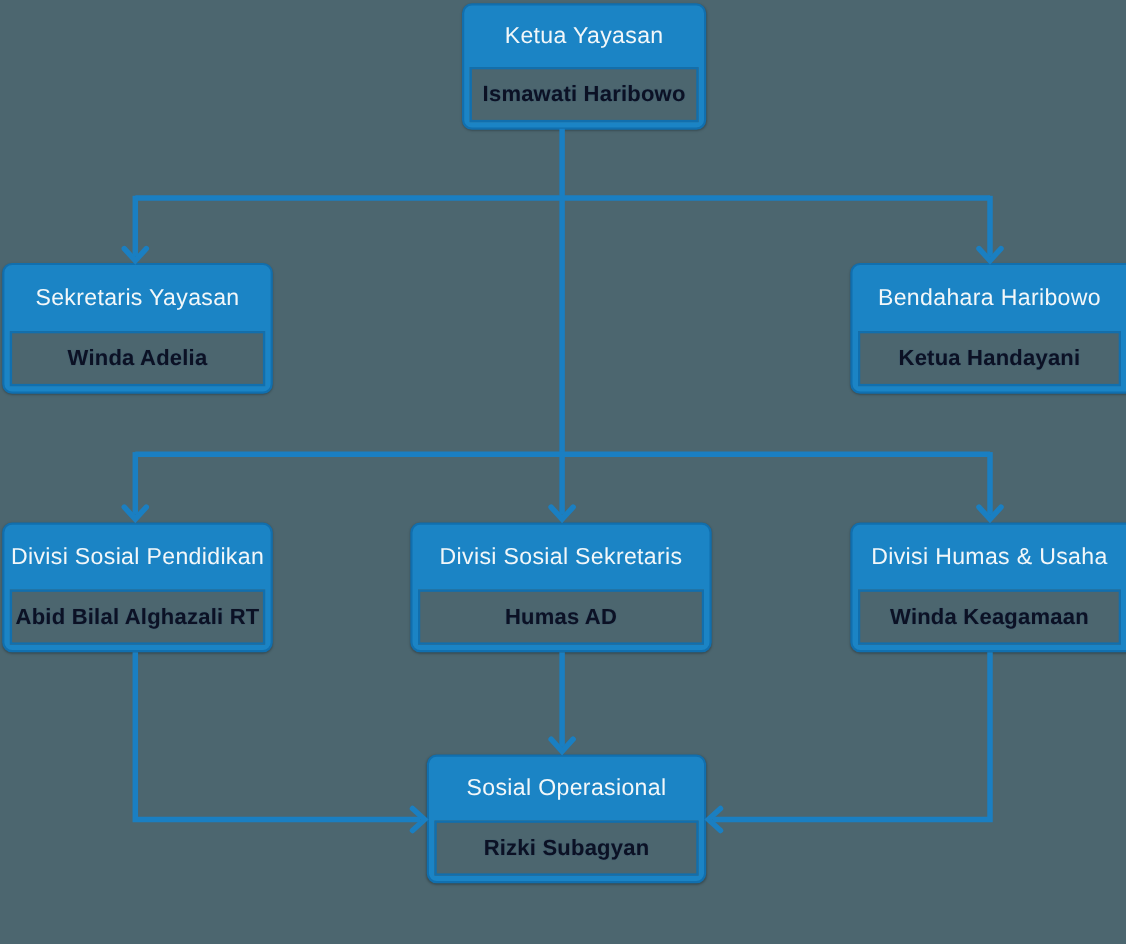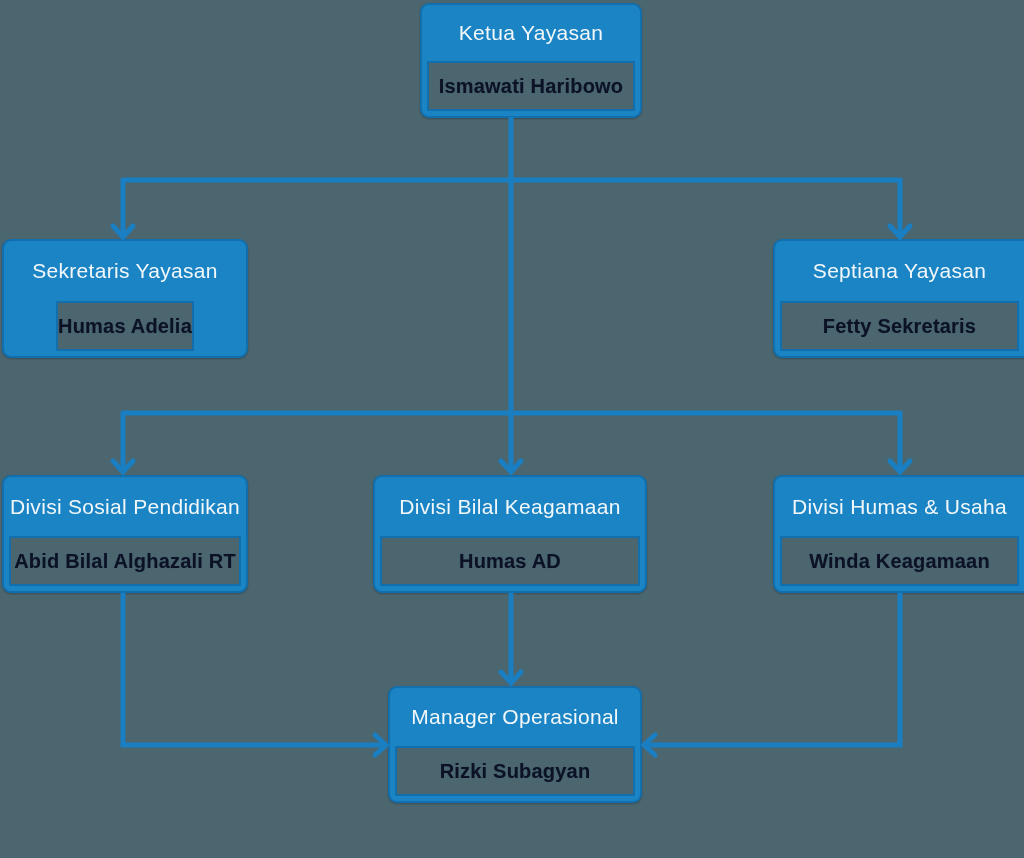--- a/index.html
+++ b/index.html
@@ -76,21 +76,21 @@
     justify-content:center;
     color:var(--name-text);
     font-size:20px;
     font-weight:700;
     letter-spacing:0.2px;
     white-space:nowrap;
     text-shadow:0 0 1px rgba(16,60,110,0.45);
   }
   
   .n-ketua      {left:420px; top:3px;   width:222px; height:115px;}
-  .n-sekretaris {left:2px;   top:239px; width:246px; height:119px;align-items:center;}
+  .n-sekretaris {left:2px;   top:239px; width:246px; height:119px;}
   .n-bendahara  {left:773px; top:239px; width:253px; height:119px; border-top-right-radius:0; border-bottom-right-radius:0;}
   .n-pendidikan {left:2px;   top:475px; width:246px; height:118px;text-align:right;}
   .n-keagamaan  {left:373px; top:475px; width:274px; height:118px;}
   .n-humas      {left:773px; top:475px; width:253px; height:118px; border-top-right-radius:0; border-bottom-right-radius:0;}
   .n-manager    {left:388px; top:686px; width:254px; height:117px;}
 </style>
 </head>
 <body>
 
 <div class="canvas">
@@ -121,41 +121,41 @@
     <polyline class="arrow" points="655,735 644,745 655,755"></polyline>
   </svg>
 
   <div class="node n-ketua">
     <div class="node-title">Ketua Yayasan</div>
     <div class="node-name">Ismawati Haribowo</div>
   </div>
 
   <div class="node n-sekretaris">
     <div class="node-title">Sekretaris Yayasan</div>
-    <div class="node-name">Humas Adelia</div>
+    <div class="node-name">Winda Adelia</div>
   </div>
 
   <div class="node n-bendahara">
-    <div class="node-title">Septiana Yayasan</div>
-    <div class="node-name">Fetty Sekretaris</div>
+    <div class="node-title">Bendahara Haribowo</div>
+    <div class="node-name">Ketua Handayani</div>
   </div>
 
   <div class="node n-pendidikan">
     <div class="node-title">Divisi Sosial Pendidikan</div>
     <div class="node-name">Abid Bilal Alghazali RT</div>
   </div>
 
   <div class="node n-keagamaan">
-    <div class="node-title">Divisi Bilal Keagamaan</div>
+    <div class="node-title">Divisi Sosial Sekretaris</div>
     <div class="node-name">Humas AD</div>
   </div>
 
   <div class="node n-humas">
     <div class="node-title">Divisi Humas &amp; Usaha</div>
     <div class="node-name">Winda Keagamaan</div>
   </div>
 
   <div class="node n-manager">
-    <div class="node-title">Manager Operasional</div>
+    <div class="node-title">Sosial Operasional</div>
     <div class="node-name">Rizki Subagyan</div>
   </div>
 
 </div>
 
 </body></html>

